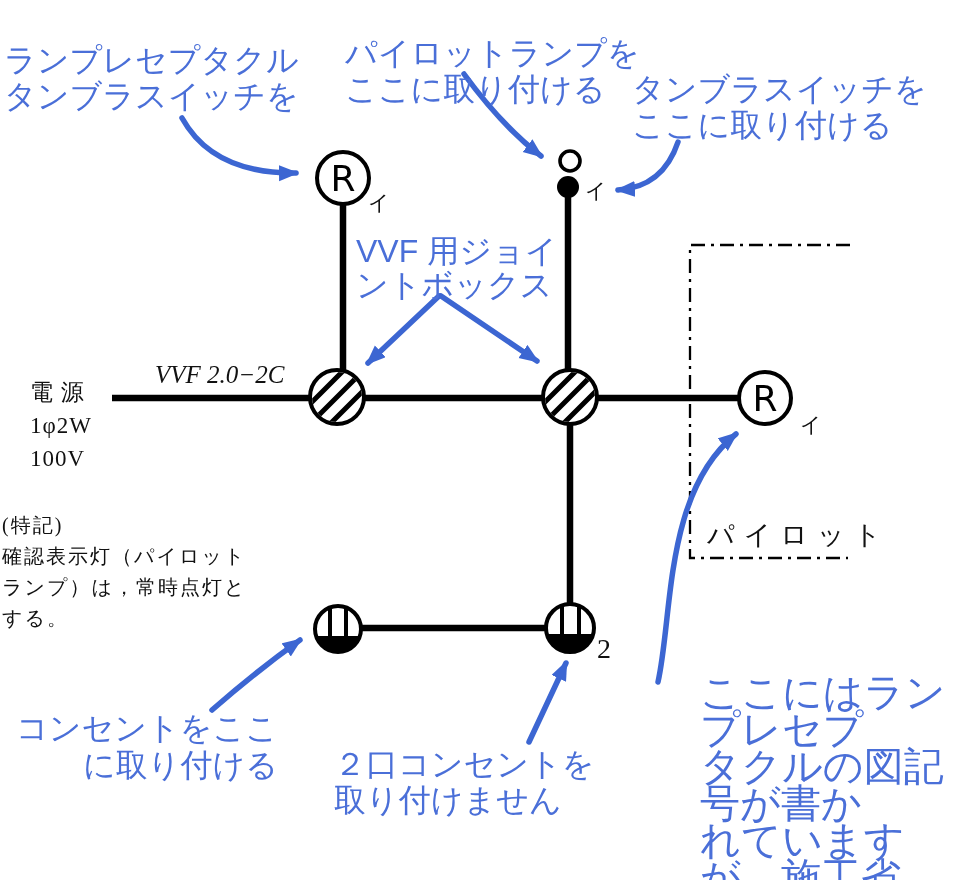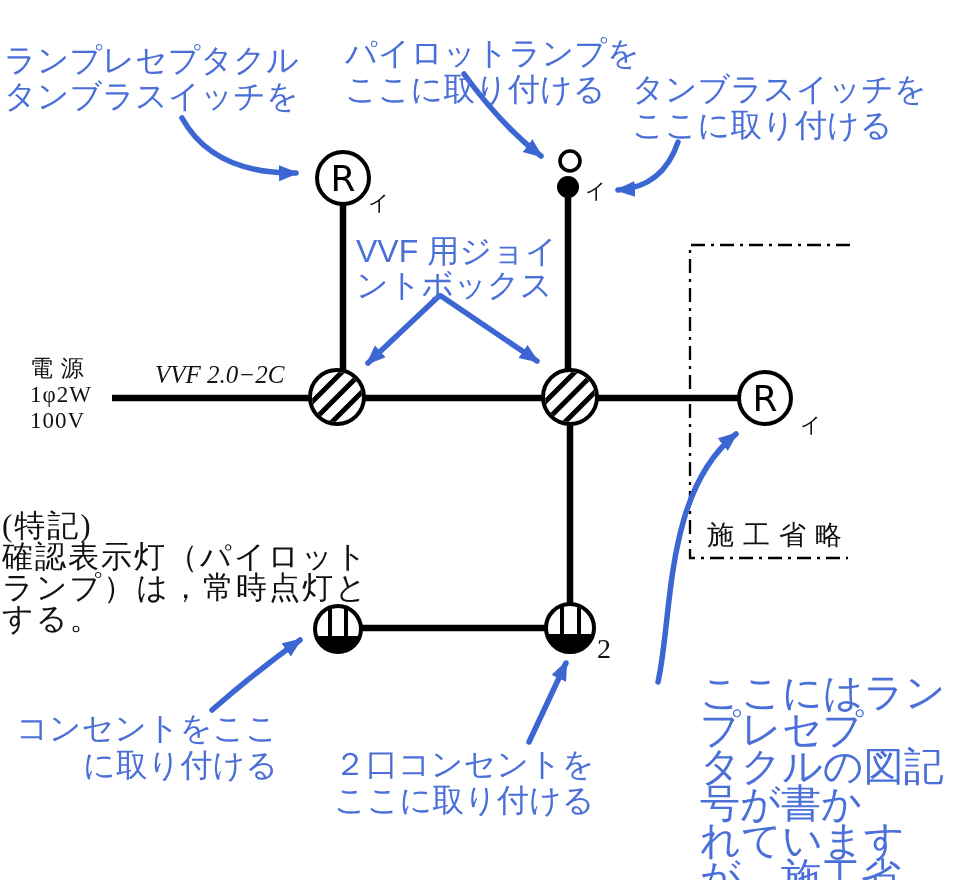--- a/index.html
+++ b/index.html
@@ -99,28 +99,28 @@
 タンブラスイッチを</div>
 <div class="note" style="left:345px;top:3px;margin-top:32px;">パイロットランプを
 ここに取り付ける</div>
 <div class="note" style="left:632px;top:71px;">タンブラスイッチを
 ここに取り付ける</div>
 <div class="note" style="left:356px;top:234px;line-height:34px;">VVF 用ジョイ
 ントボックス</div>
 <div class="note" style="left:16px;top:710px;line-height:37px;text-align:right;">コンセントをここ
 に取り付ける</div>
 <div class="note" style="left:334px;top:746px;">２口コンセントを
-ここに取り付ける</div>
+取り付けません</div>
 <div class="note" style="left:654px;top:674px;font-size:40px;line-height:37px;margin-left:46px;">ここにはランプレセプ
 タクルの図記号が書か
 れていますが、施工省
 略の枠線内にあるので
 取り付けません</div>
 
-<div class="serif" style="left:30px;top:356px;font-size:23px;line-height:26px;letter-spacing:1px;">電 源
+<div class="serif" style="left:30px;top:376px;font-size:23px;line-height:33px;letter-spacing:1px;">電 源
 1φ2W
 100V</div>
 <div class="serif" style="left:155px;top:361px;font-size:25px;font-style:italic;">VVF 2.0−2C</div>
-<div class="serif" style="left:2px;top:510px;font-size:31px;line-height:31px;letter-spacing:2px;">(特記)
+<div class="serif" style="left:2px;top:510px;font-size:20px;line-height:31px;letter-spacing:2px;">(特記)
 確認表示灯（パイロット
 ランプ）は，常時点灯と
 する。</div>
-<div class="serif" style="left:707px;top:517px;font-size:27px;letter-spacing:9px;">施工省略</div>
+<div class="serif" style="left:707px;top:517px;font-size:27px;letter-spacing:9px;">パイロット</div>
 
 </body></html>

